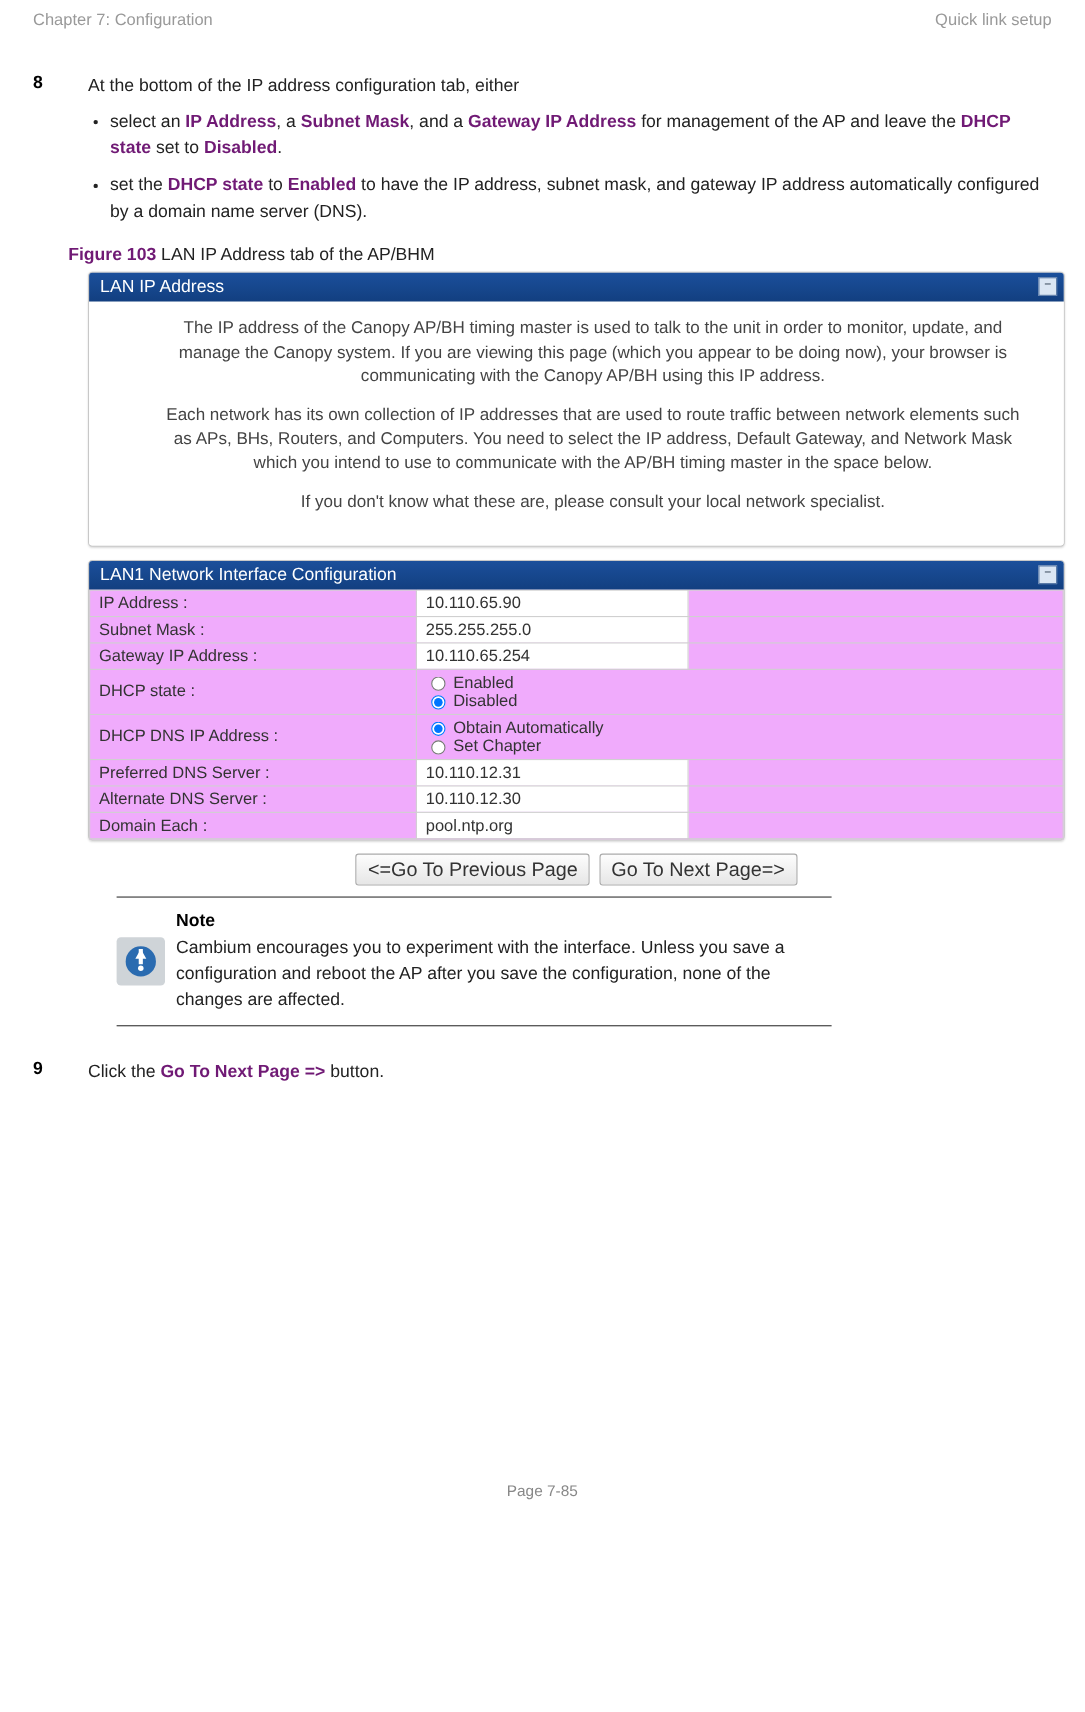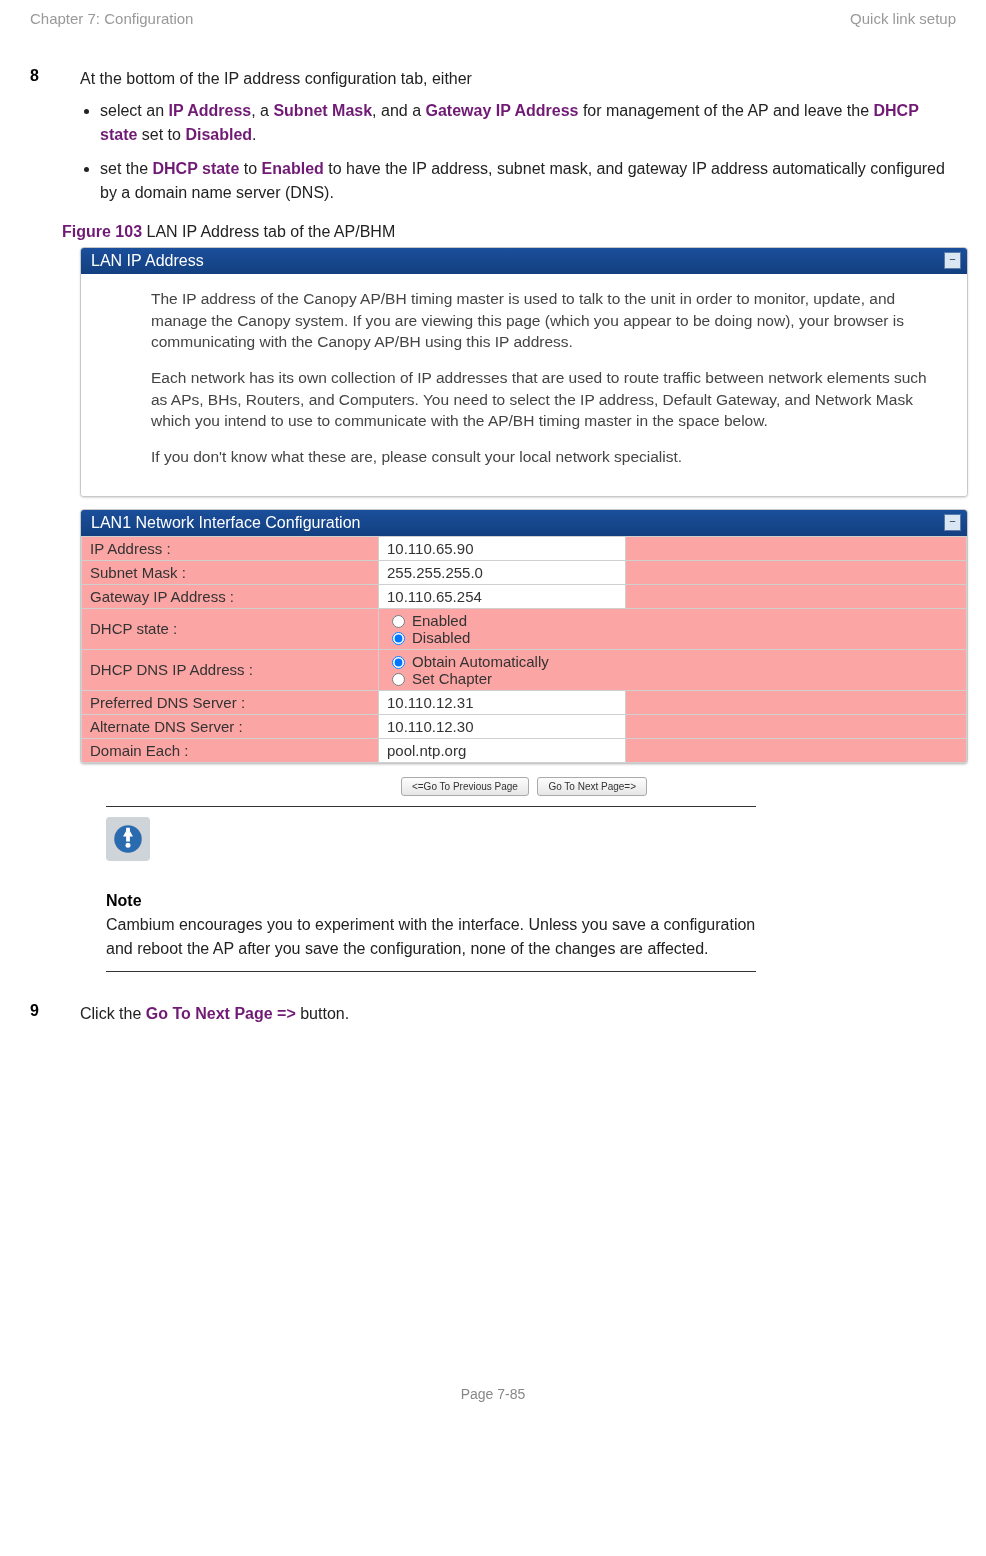--- a/index.html
+++ b/index.html
@@ -84,25 +84,25 @@
   }
   .panel-body {
     background: #fff;
     padding: 14px 40px 14px 70px;
     color: #444;
     font-size: 15.5px;
     line-height: 1.4;
     border-bottom-left-radius: 3px;
     border-bottom-right-radius: 3px;
   }
-  .panel-body p { margin: 0 0 14px 0; }
+  .panel-body p { margin: 0 0 14px 0; text-align: center; }
   .config-table {
     width: 100%;
     border-collapse: collapse;
-    background: #fca5a5;
+    background: #f0abfc;
     font-size: 15px;
   }
   .config-table td {
     border: 1px solid #d0d0d0;
     padding: 3px 8px;
     vertical-align: middle;
     color:#333;
   }
   .config-table td.lbl { width: 280px; }
   .config-table td.val-inp { width: 230px; background:#fff;}
@@ -118,36 +118,36 @@
   .radio-row { display:flex; align-items:center; gap:4px; font-size:15px;}
   .nav-buttons {
     text-align: center;
     margin: 8px 0 6px 0;
   }
   .nav-buttons button {
     background: linear-gradient(#fdfdfd, #e6e6e6);
     border: 1px solid #aaa;
     border-radius: 3px;
     padding: 3px 10px;
-    font-size: 10px;
+    font-size: 18px;
     color: #333;
     margin: 0 2px;
     cursor: pointer;
   }
   hr.note-sep {
     border: none;
     border-top: 1px solid #333;
     margin: 4px 0;
   }
   .note-block {
     margin-left: 76px;
     width: 650px;
     margin-top: 10px;
   }
-  .note-flex { display:flex; gap:28px; padding: 6px 0; align-items:flex-start;flex-direction:column;}
+  .note-flex { display:flex; gap:10px; padding: 6px 0; align-items:center;}
   .note-icon {
     width: 44px;
     height: 44px;
     background: #cfd4d8;
     border-radius: 4px;
     display:flex;
     align-items:center;
     justify-content:center;
     flex-shrink:0;
   }

